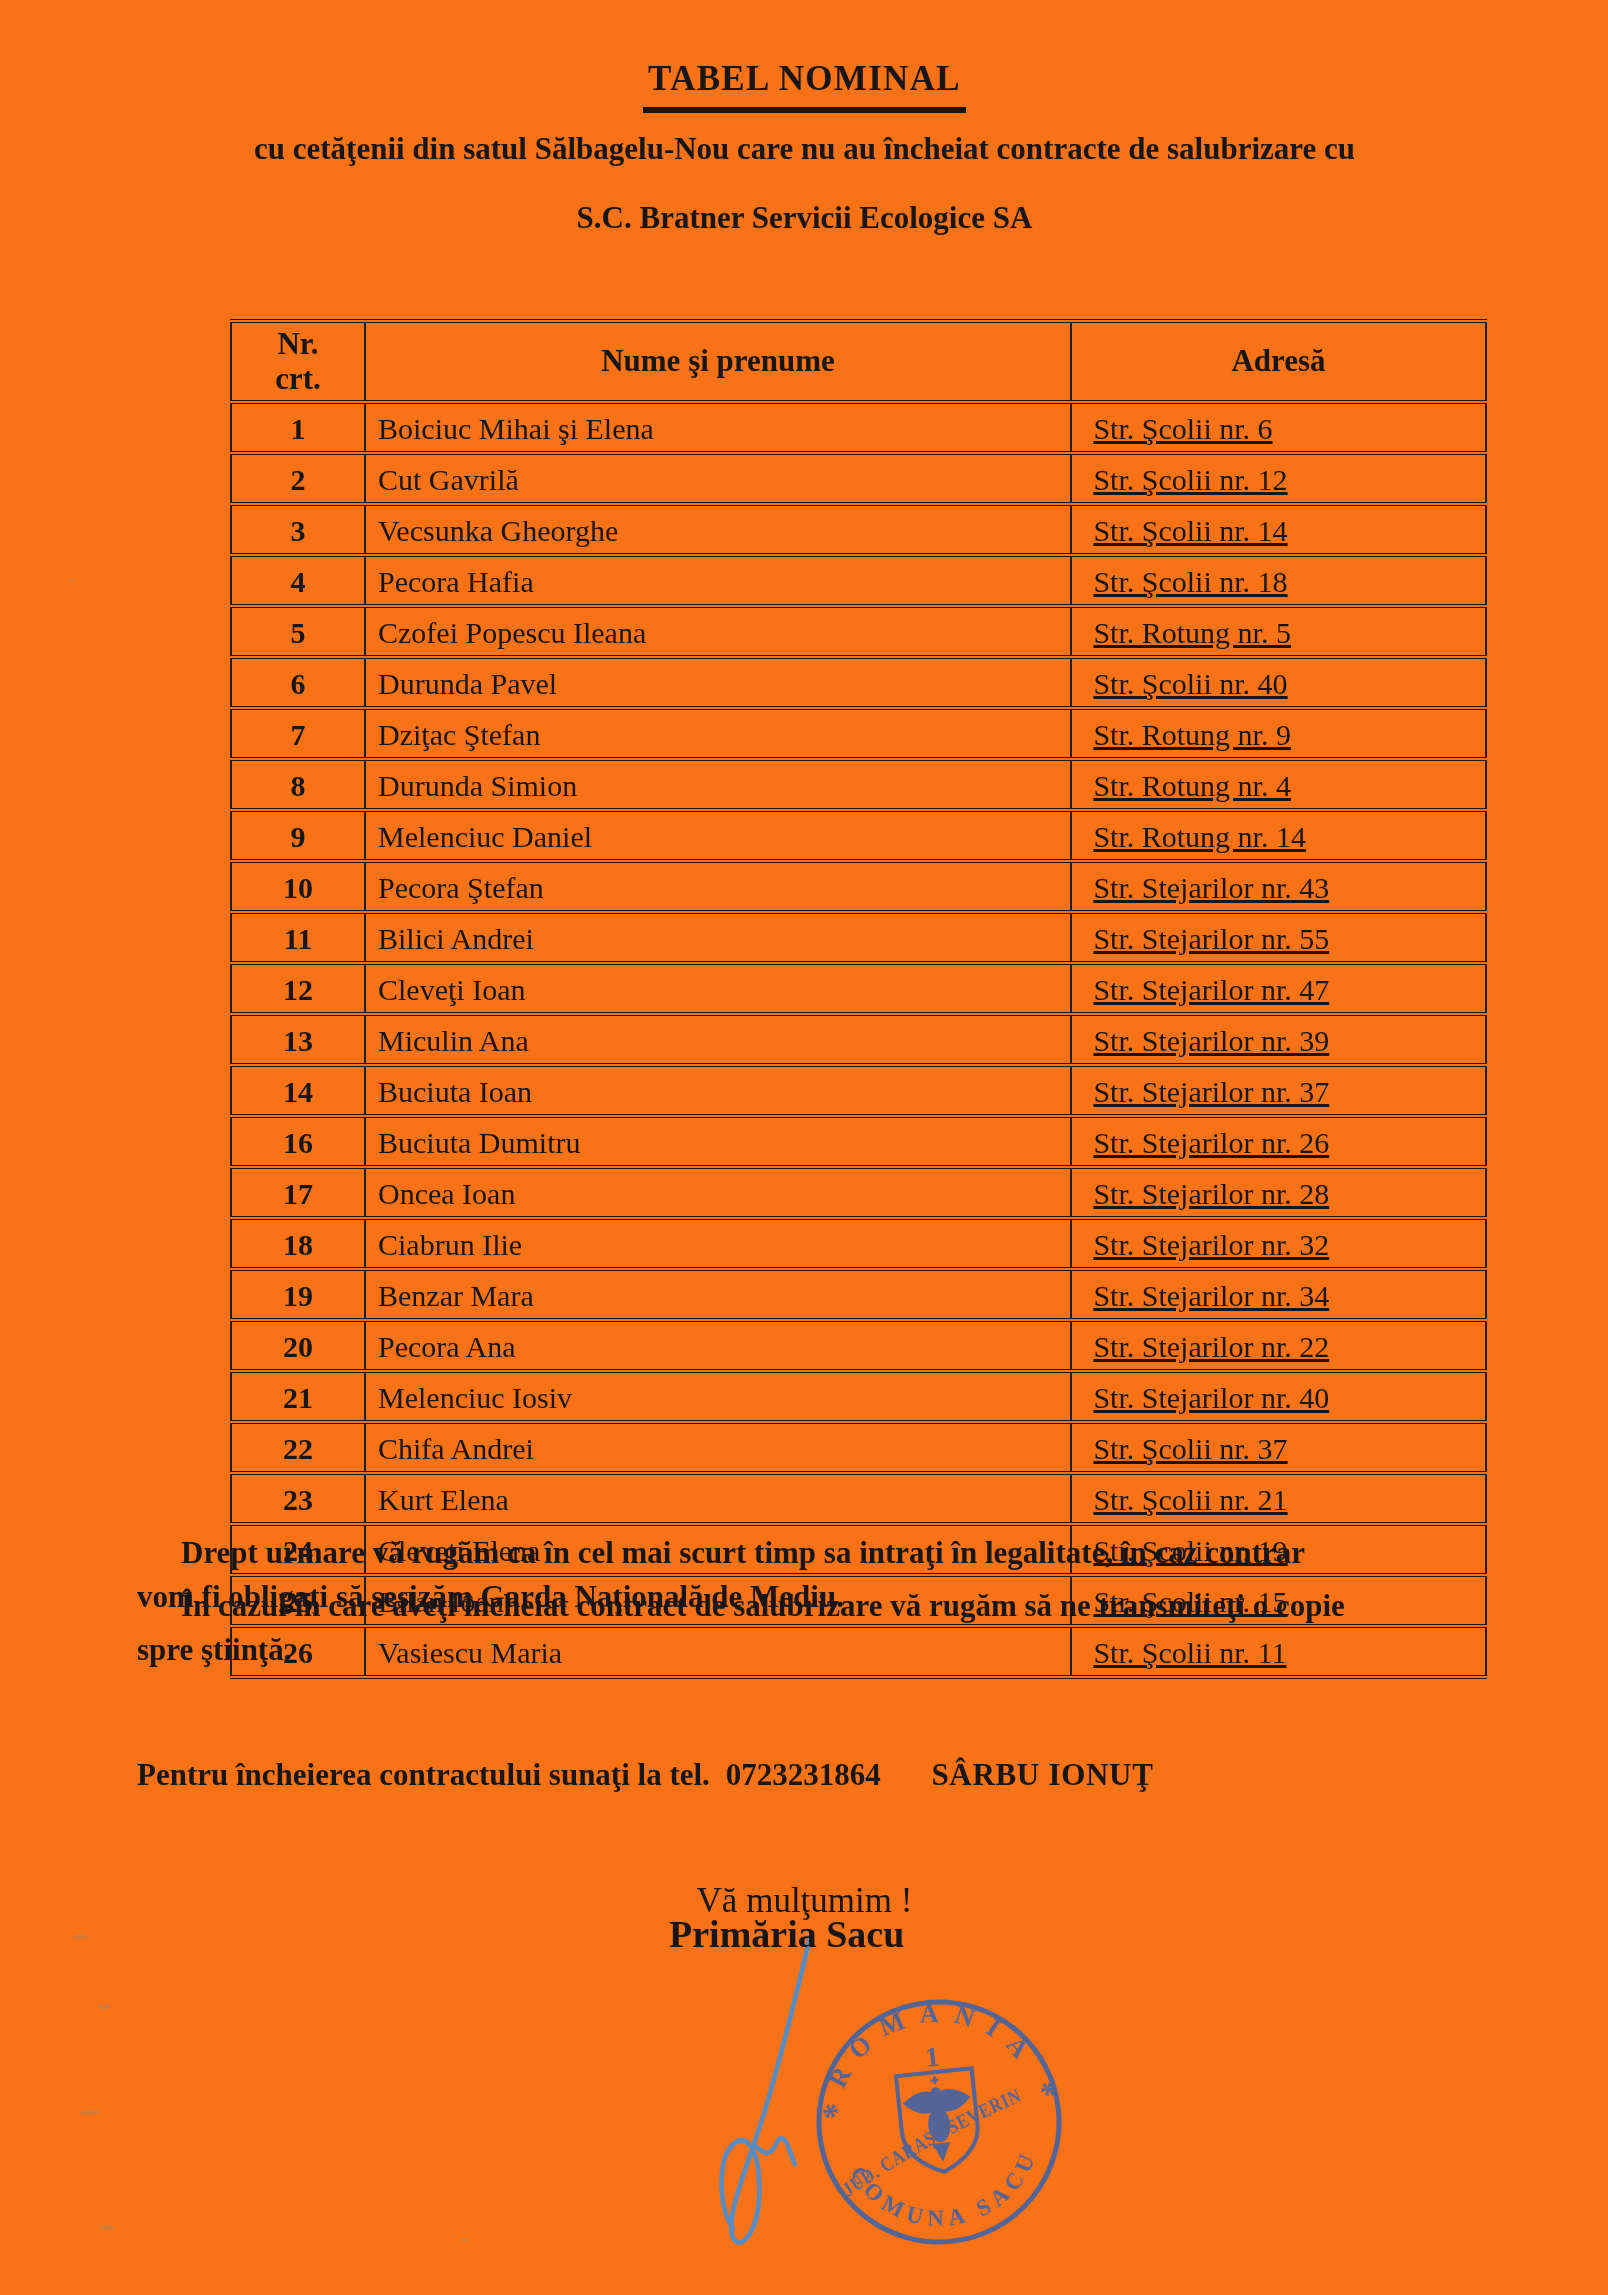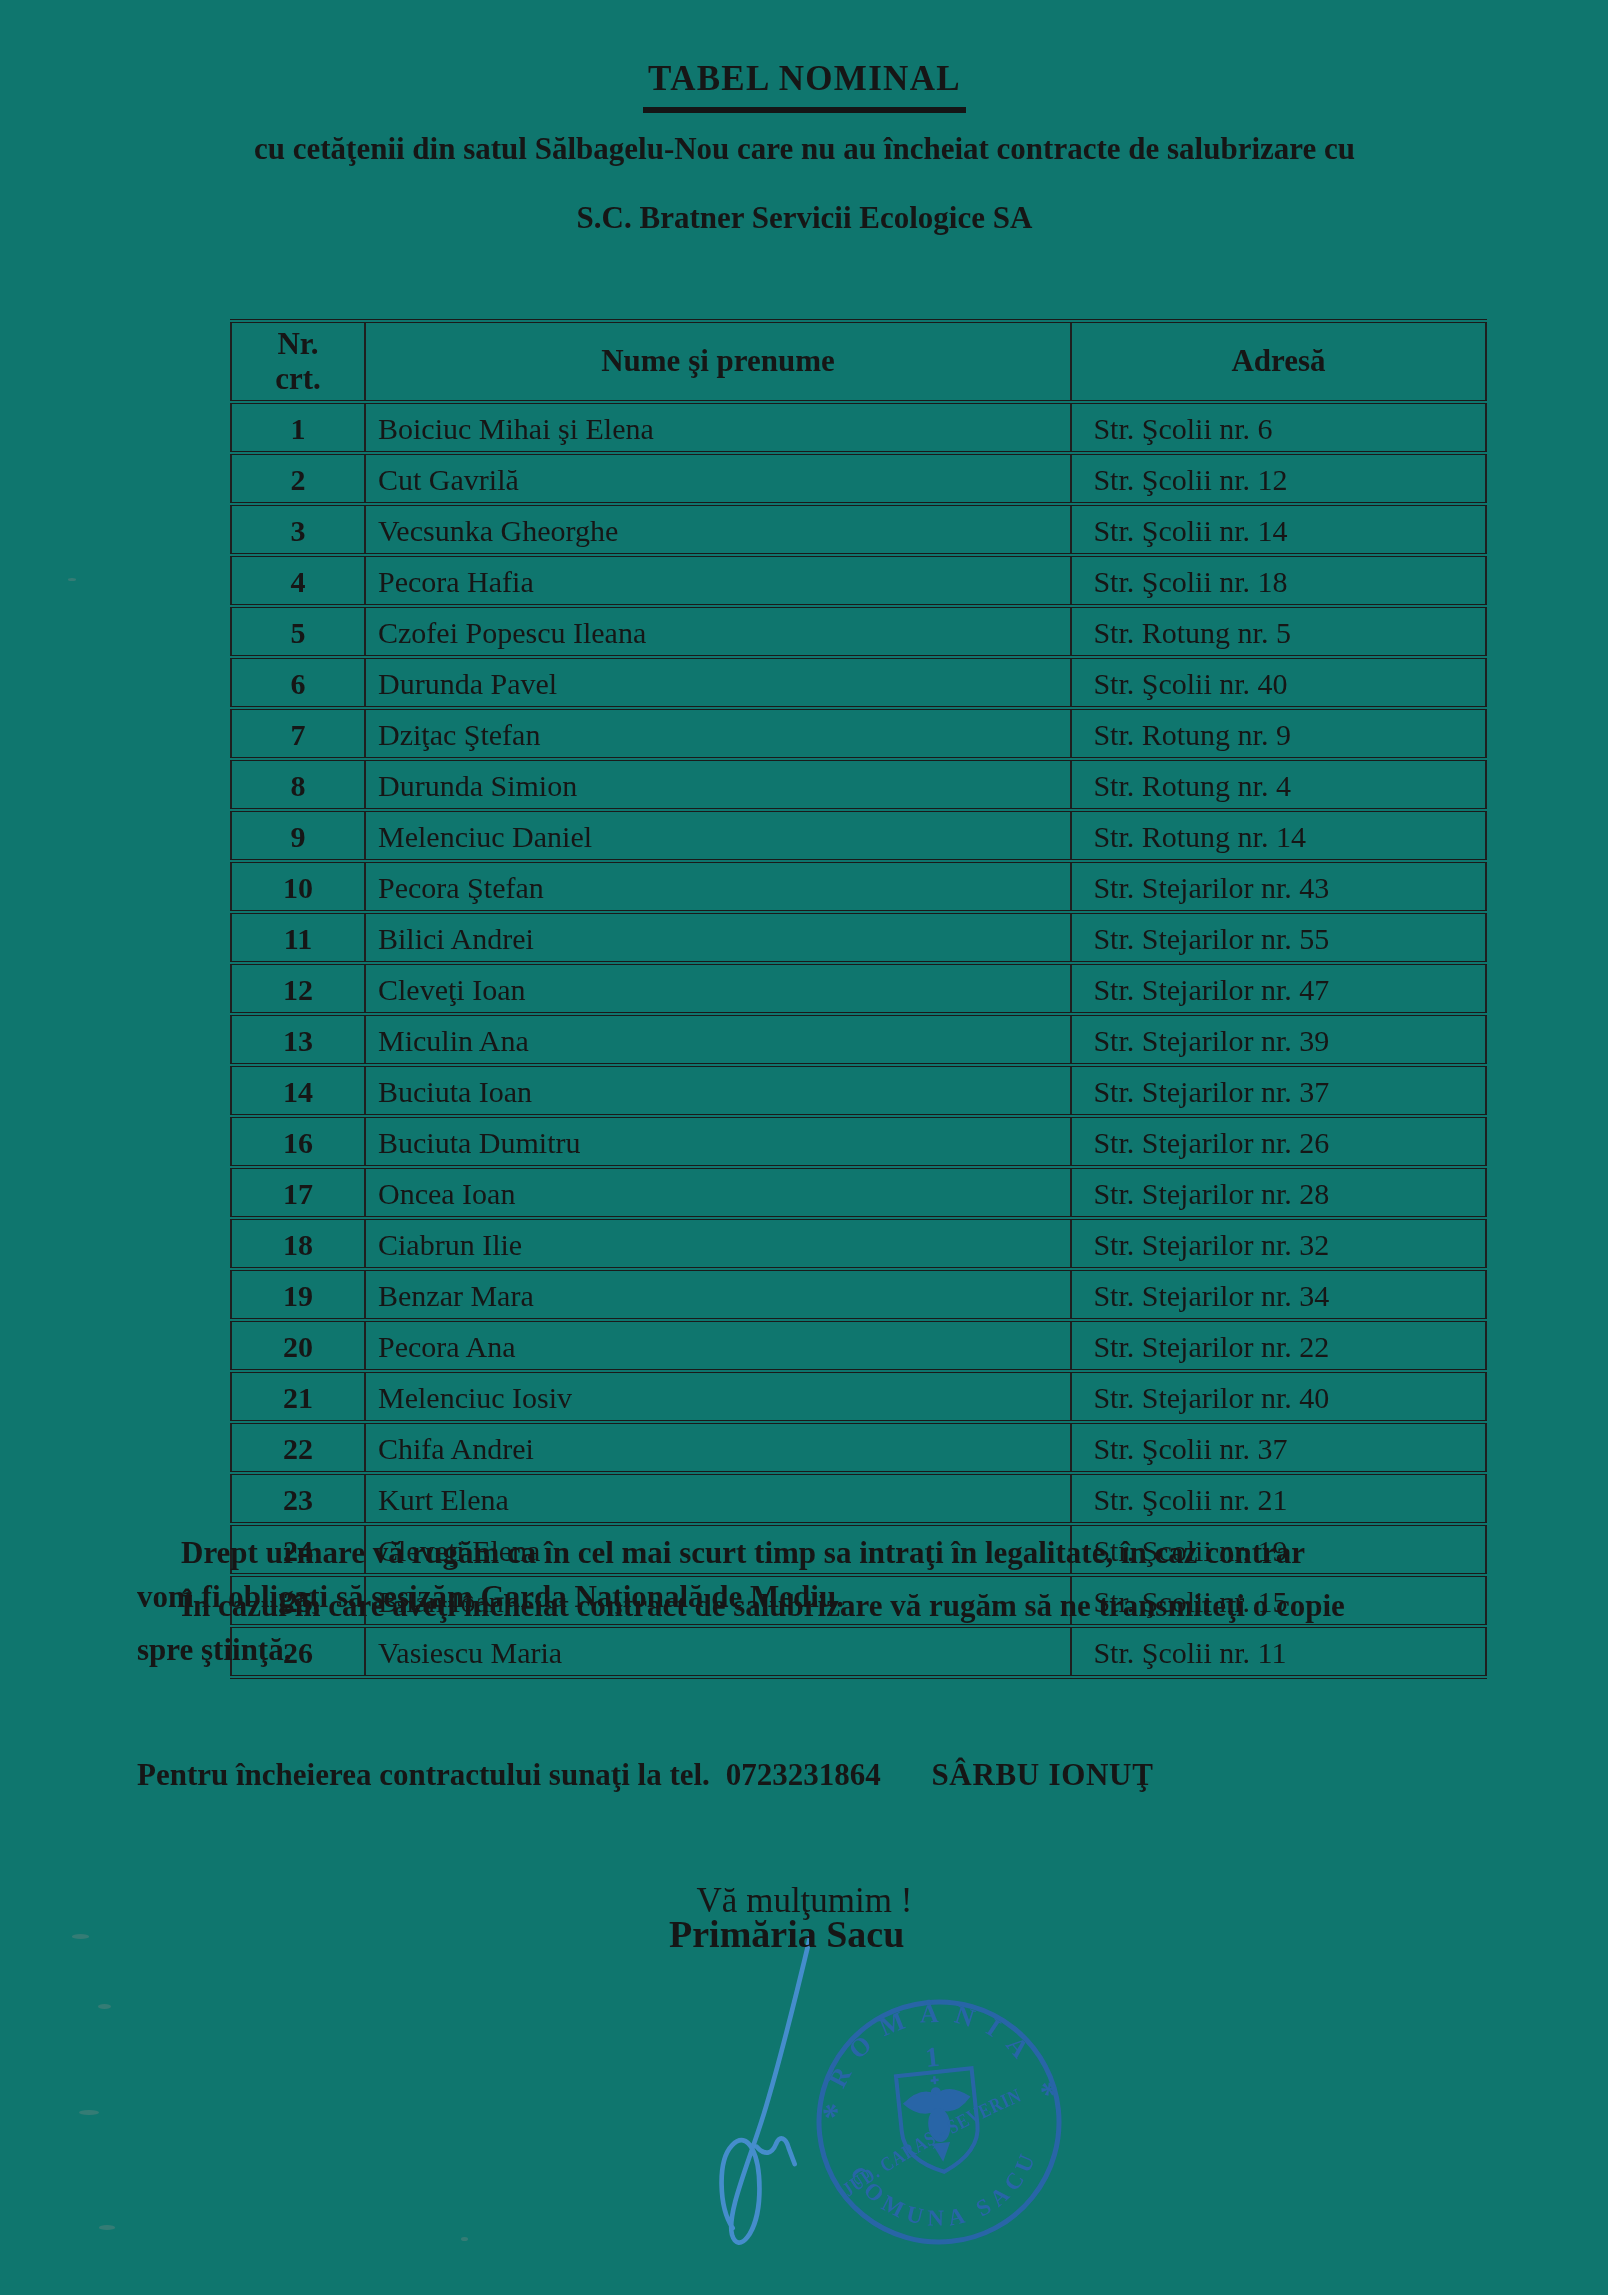--- a/index.html
+++ b/index.html
@@ -1,20 +1,20 @@
 <!DOCTYPE html>
 <html style="font-size:10.7px"><head>
 <meta charset="utf-8">
 <style>
   html,body{margin:0;padding:0;background:#e8e8e6;}
   .page{
     position:relative;
     width:1609px;height:2295px;
     margin:0 auto;
-    background:#0f766e;
+    background:#f97316;
     font-family:"Liberation Serif","DejaVu Serif",serif;
     color:#161616;
     overflow:hidden;
   }
   
   .title-wrap{position:absolute;top:59px;left:0;width:100%;text-align:center;}
   .title-wrap .ttl{
     display:inline-block;font-size:35px;font-weight:bold;letter-spacing:1.3px;
     border-bottom:6px solid #151515;padding:0 5.3px 8px 5.3px;white-space:nowrap;
   }
@@ -32,21 +32,21 @@
   .tbl th,.tbl td{
     border-left:2.7px solid #1f1f1f;border-right:2.7px solid #1f1f1f;
     border-top:4.7px double #1a1a1a;
     overflow:hidden;white-space:nowrap;
   }
   .tbl{border-bottom:4.7px double #1a1a1a;}
   .tbl th{height:75px;font-size:31px;font-weight:bold;text-align:center;vertical-align:middle;line-height:1.12;border-radius:7px;}
   .tbl td{height:42px;font-size:30px;vertical-align:middle;padding-top:4px;}
   .tbl td.c-nr{font-weight:bold;text-align:center;}
   .tbl td.c-name{padding-left:12px;}
-  .tbl td.c-addr{padding-left:21.4px;}
+  .tbl td.c-addr{padding-left:21.4px;text-decoration:underline;}
   
   .para{position:absolute;left:137px;width:1326px;font-size:31px;font-weight:bold;line-height:44px;}
   .para .line{white-space:nowrap;}
   .para .indent{text-indent:44px;}
   .p1{top:1531px;}
   .p2{top:1584px;}
   .p3{top:1753px;white-space:nowrap;}
   .p3 .phone{margin-left:8px;}
   .p3 .contact{margin-left:43px;letter-spacing:0.7px;}
   .thanks{position:absolute;top:1881px;left:0;width:100%;text-align:center;font-size:35px;font-weight:normal;white-space:nowrap;}

